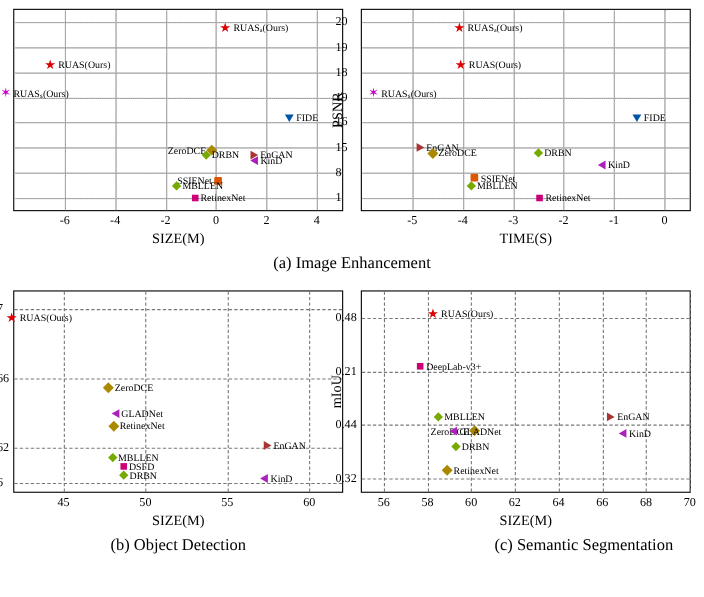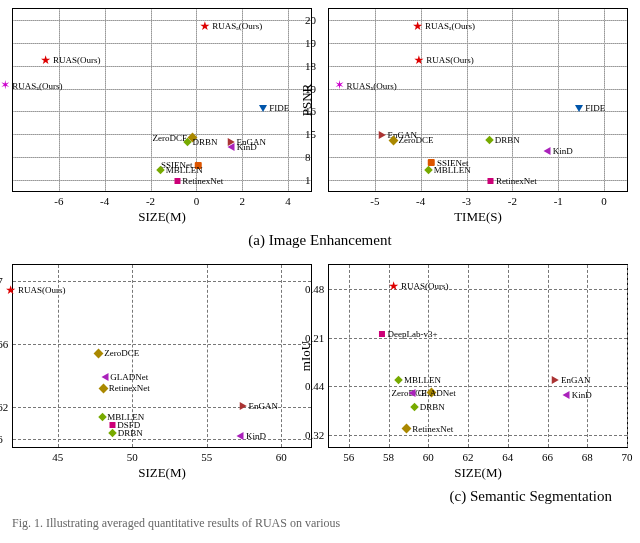--- a/index.html
+++ b/index.html
@@ -36,22 +36,22 @@
 .dia{width:6px;height:6px;background:#7a0;transform:rotate(45deg)}
 .tri-l{width:0;height:0;border-top:4px solid transparent;border-bottom:4px solid transparent;border-right:7px solid #a2b}
 .pent{width:7px;height:7px;background:#d50;border-radius:1px}
 .squ{width:6px;height:6px;background:#c07}
 .tri-r{width:0;height:0;border-top:4px solid transparent;border-bottom:4px solid transparent;border-left:7px solid #a33}
 </style>
 </head>
 <body>
 <div id="page">
     <div class="cap-a">(a) Image Enhancement</div>
+    <div class="cap-b">(b) Object Detection</div>
     <div class="cap-c">(c) Semantic Segmentation</div>
-    <div class="fig-cap">Fig. 1. Illustrating averaged quantitative results of RUAS on various</div>
     <div class="top-row">
       <div class="plot">
         <span class="tick-x" style="left:45.84615384615385px">-6</span>
         <div class="grid-y" style="left:45.84615384615385px"></div>
         <span class="tick-x" style="left:91.6923076923077px">-4</span>
         <div class="grid-y" style="left:91.6923076923077px"></div>
         <span class="tick-x" style="left:137.53846153846155px">-2</span>
         <div class="grid-y" style="left:137.53846153846155px"></div>
         <span class="tick-x" style="left:183.3846153846154px">0</span>
         <div class="grid-y" style="left:183.3846153846154px"></div>

